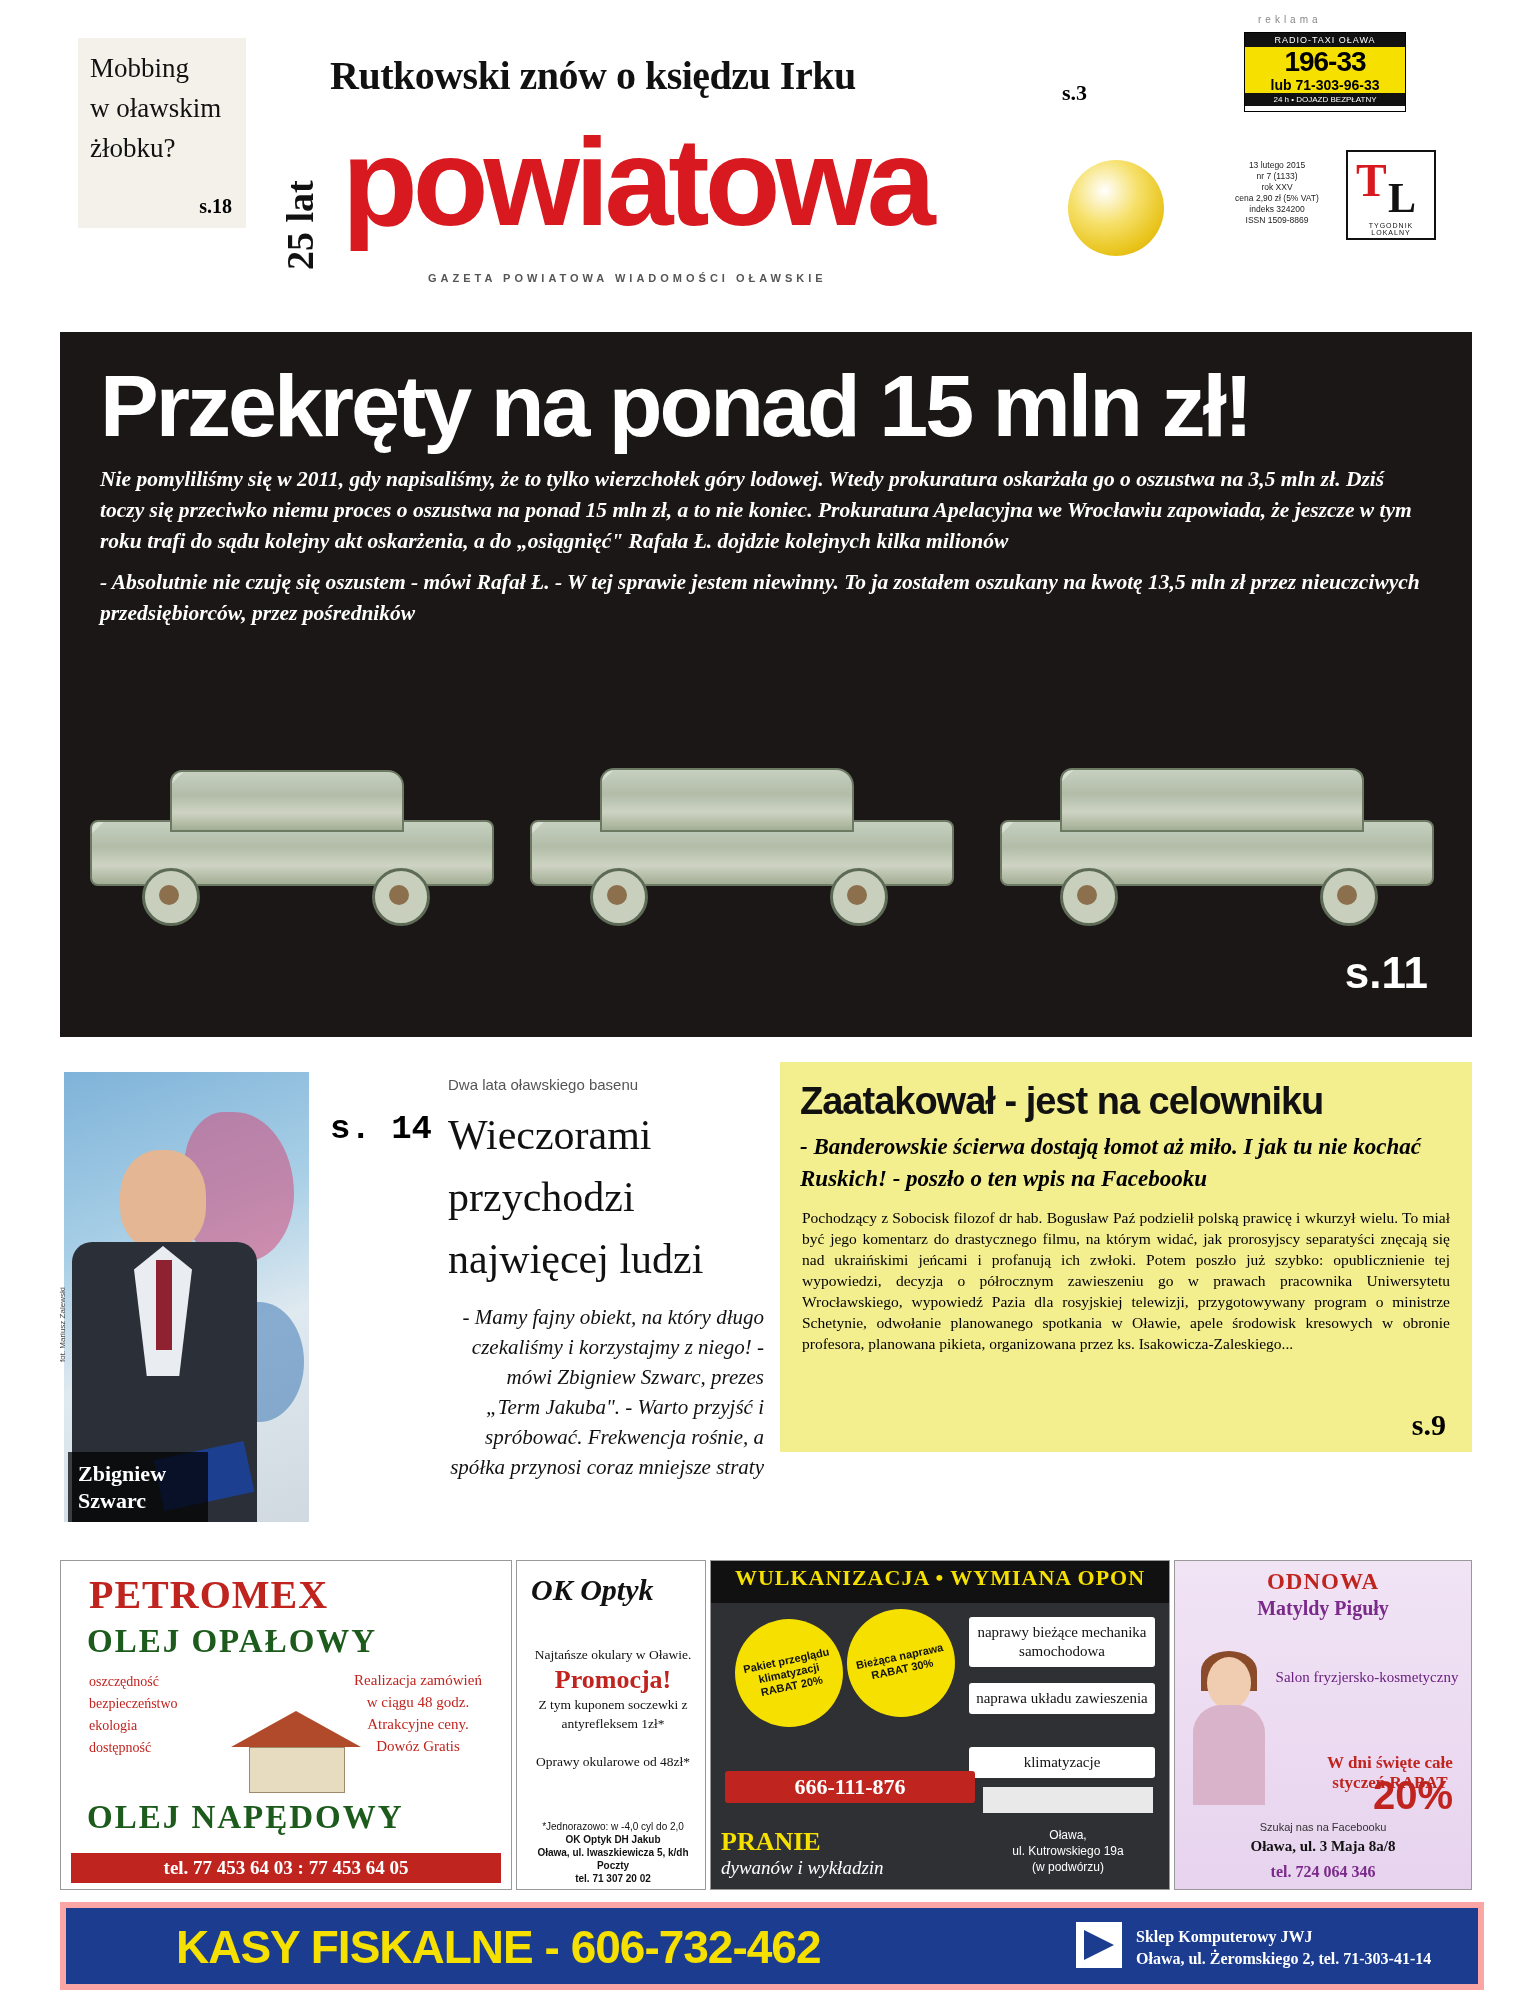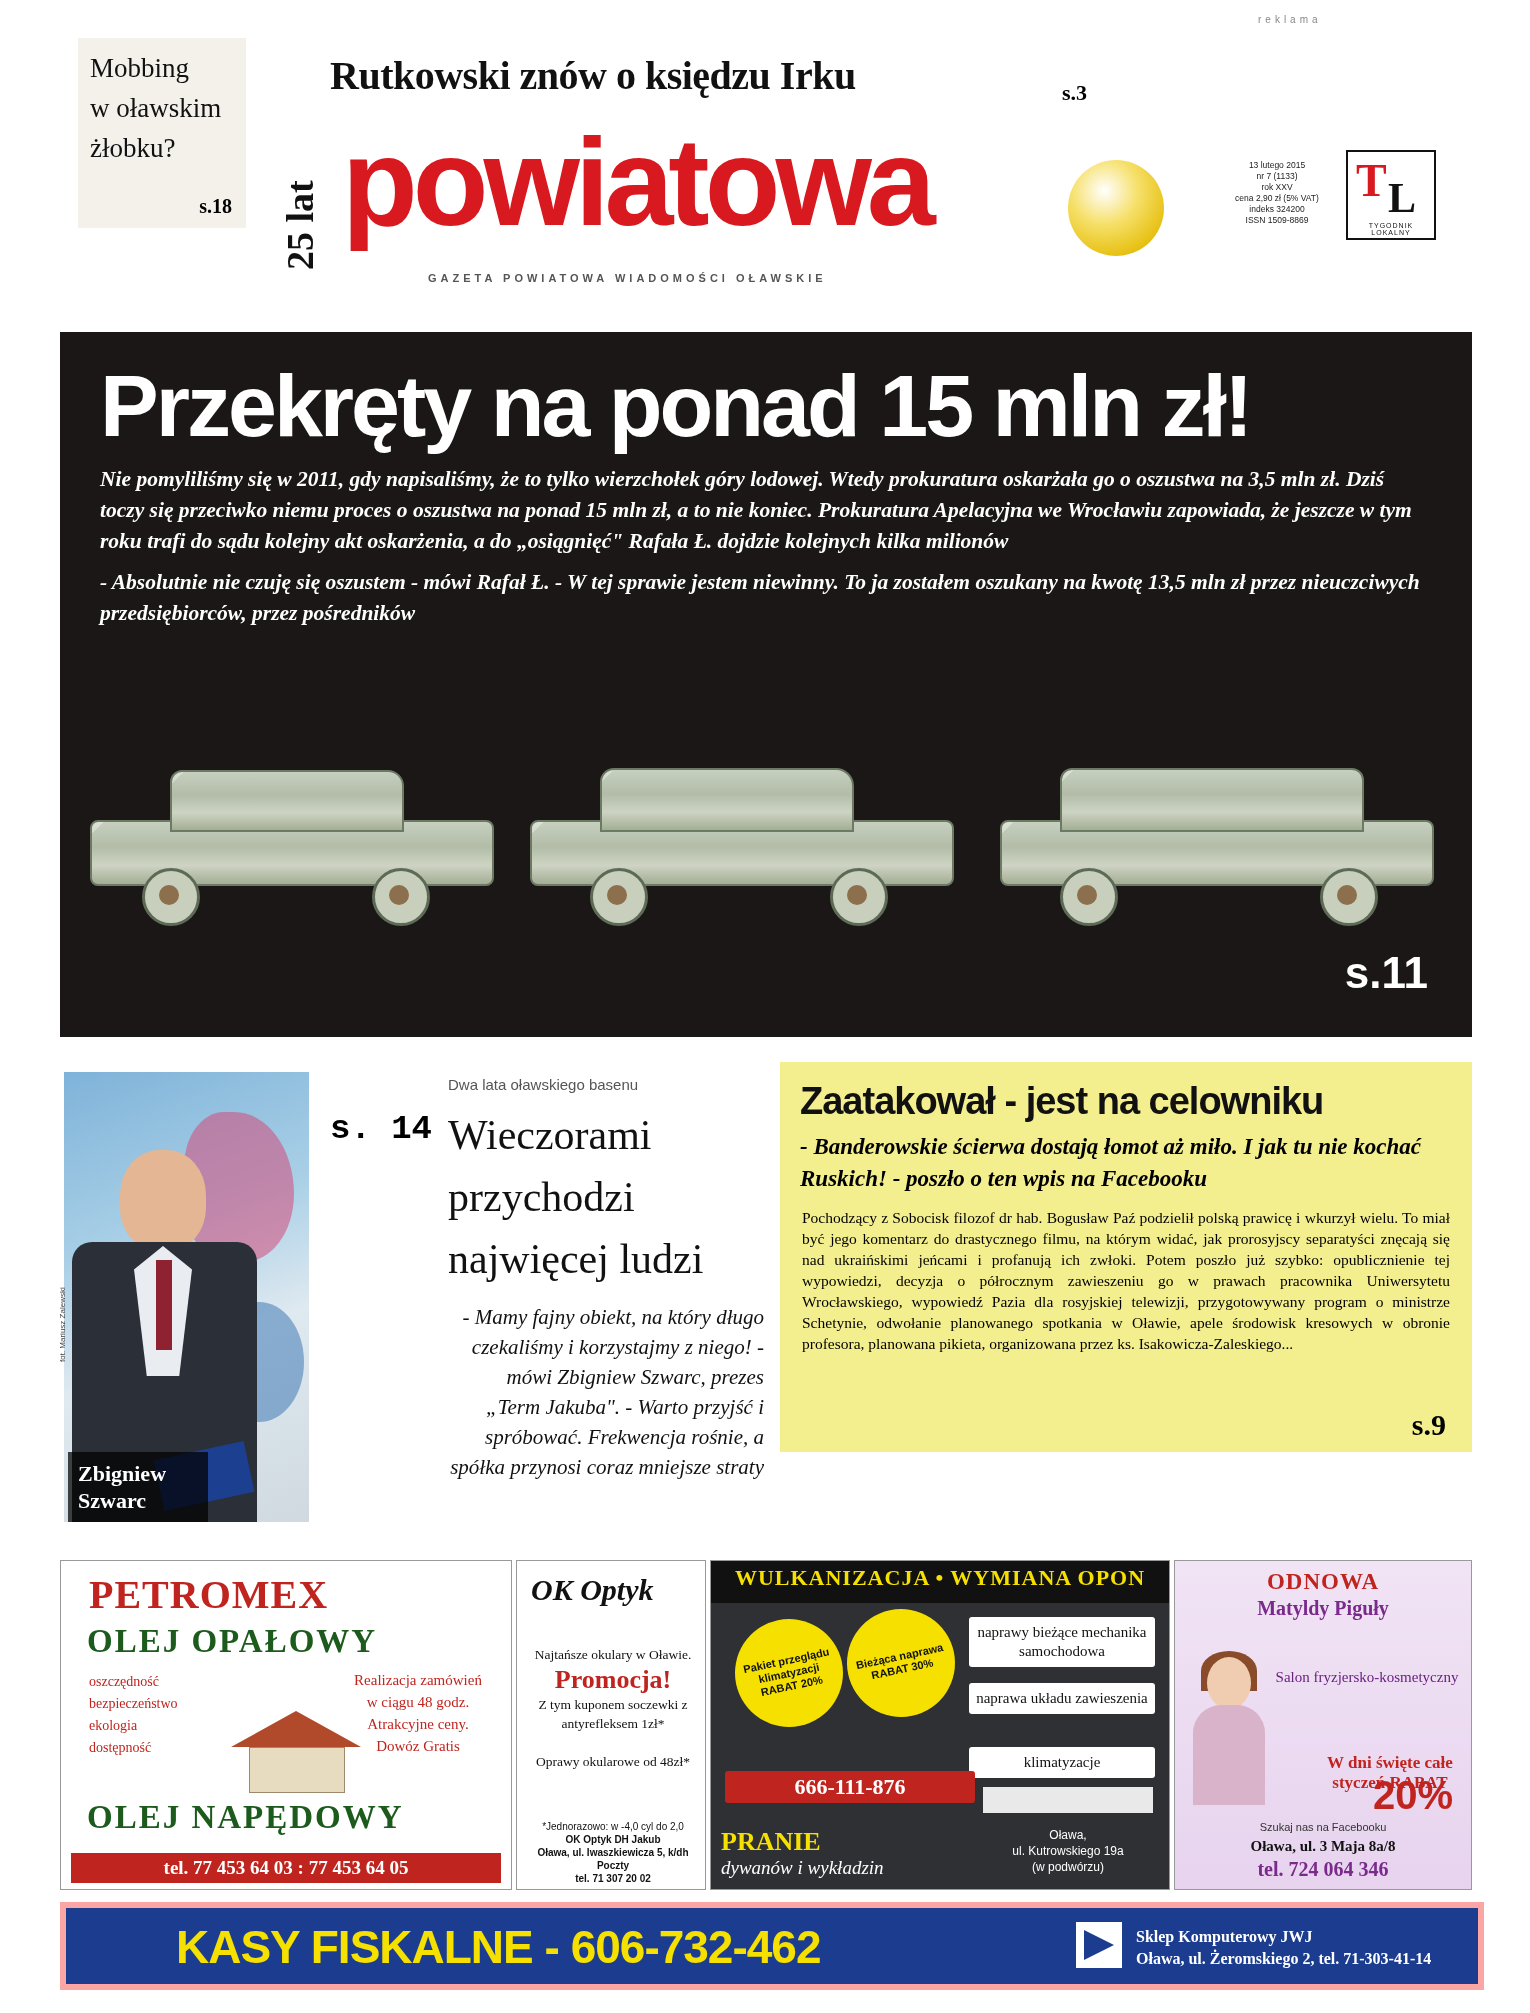--- a/index.html
+++ b/index.html
@@ -121,21 +121,21 @@
   .wulk-logos{position:absolute;right:16px;bottom:76px;width:170px;height:26px;background:#e9e9e9;}
 
   .salon{position:absolute;left:0;top:0;width:296px;height:328px;background:linear-gradient(180deg,#f1e4f5,#e7d3ee);}
   .salon-h{position:absolute;left:0;top:8px;width:296px;text-align:center;font-family:"Liberation Serif",serif;font-weight:700;font-size:23px;color:#c0241f;letter-spacing:1px;}
   .salon-h2{position:absolute;left:0;top:36px;width:296px;text-align:center;font-family:"Liberation Serif",serif;font-weight:700;font-size:20px;color:#7a2a8a;}
   .salon-t{position:absolute;left:92px;top:106px;width:200px;text-align:center;font-family:"Liberation Serif",serif;font-size:15px;line-height:20px;color:#6a2080;}
   .salon-r{position:absolute;left:150px;top:192px;width:130px;text-align:center;font-family:"Liberation Serif",serif;font-weight:700;font-size:17px;color:#c0241f;}
   .salon-20{position:absolute;right:18px;top:212px;font-family:"Liberation Sans",sans-serif;font-weight:700;font-size:40px;color:#c0241f;}
   .salon-fb{position:absolute;left:0;bottom:56px;width:296px;text-align:center;font-size:11px;color:#333;}
   .salon-ad{position:absolute;left:0;bottom:34px;width:296px;text-align:center;font-family:"Liberation Serif",serif;font-weight:700;font-size:15px;color:#111;}
-  .salon-ph{position:absolute;left:0;bottom:8px;width:296px;text-align:center;font-family:"Liberation Serif",serif;font-weight:700;font-size:20px;color:#7a2a8a;}
+  .salon-ph{position:absolute;left:0;bottom:8px;width:296px;text-align:center;font-family:"Liberation Serif",serif;font-weight:700;font-size:16px;color:#7a2a8a;}
   .woman{position:absolute;left:8px;top:96px;width:90px;height:150px;}
   .w-head{position:absolute;left:24px;top:0;width:44px;height:52px;border-radius:50%;background:#f0cdb0;}
   .w-hair{position:absolute;left:18px;top:-6px;width:56px;height:40px;border-radius:50% 50% 0 0;background:#8a4b2a;}
   .w-body{position:absolute;left:10px;top:48px;width:72px;height:100px;background:#d9b3c9;border-radius:28px 28px 0 0;}
 
   
   .bluebar{position:absolute;left:60px;top:1902px;width:1412px;height:76px;background:#1b3c8f;border:6px solid #fca5a5;}
   .kasy{position:absolute;left:110px;top:12px;font-family:"Liberation Sans",sans-serif;font-weight:700;font-size:46px;color:#f5e000;letter-spacing:-1px;}
   .bb-logo{position:absolute;left:1010px;top:14px;width:46px;height:46px;background:#fff;}
   .bb-logo:after{content:"";position:absolute;left:8px;top:8px;width:0;height:0;border-left:30px solid #1b3c8f;border-top:15px solid transparent;border-bottom:15px solid transparent;}
@@ -161,20 +161,26 @@
     <div class="masthead">
       <div class="lat25">
           <span>25 lat</span>
         </div>
       <div class="powiatowa">powiatowa</div>
       <div class="sun"></div>
       <div class="subline">GAZETA POWIATOWA  WIADOMOŚCI OŁAWSKIE</div>
     </div>
 
     <div class="reklama">reklama</div>
+    <div class="radiotaxi">
+      <div class="rt-top">RADIO-TAXI OŁAWA</div>
+      <div class="rt-num">196-33</div>
+      <div class="rt-num2">lub 71-303-96-33</div>
+      <div class="rt-bot">24 h  •  DOJAZD BEZPŁATNY</div>
+    </div>
 
     <div class="issuebox" style="white-space:pre-line">13 lutego 2015
 nr 7 (1133)
 rok XXV
 cena 2,90 zł (5% VAT)
 indeks 324200
 ISSN 1509-8869</div>
 
     <div class="tl">
       <div class="tl-in">T</div>

